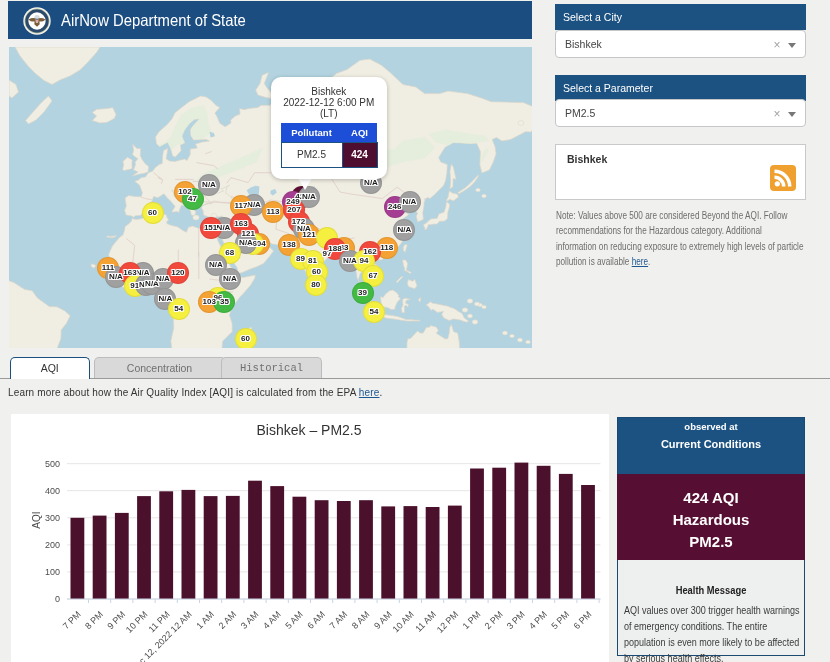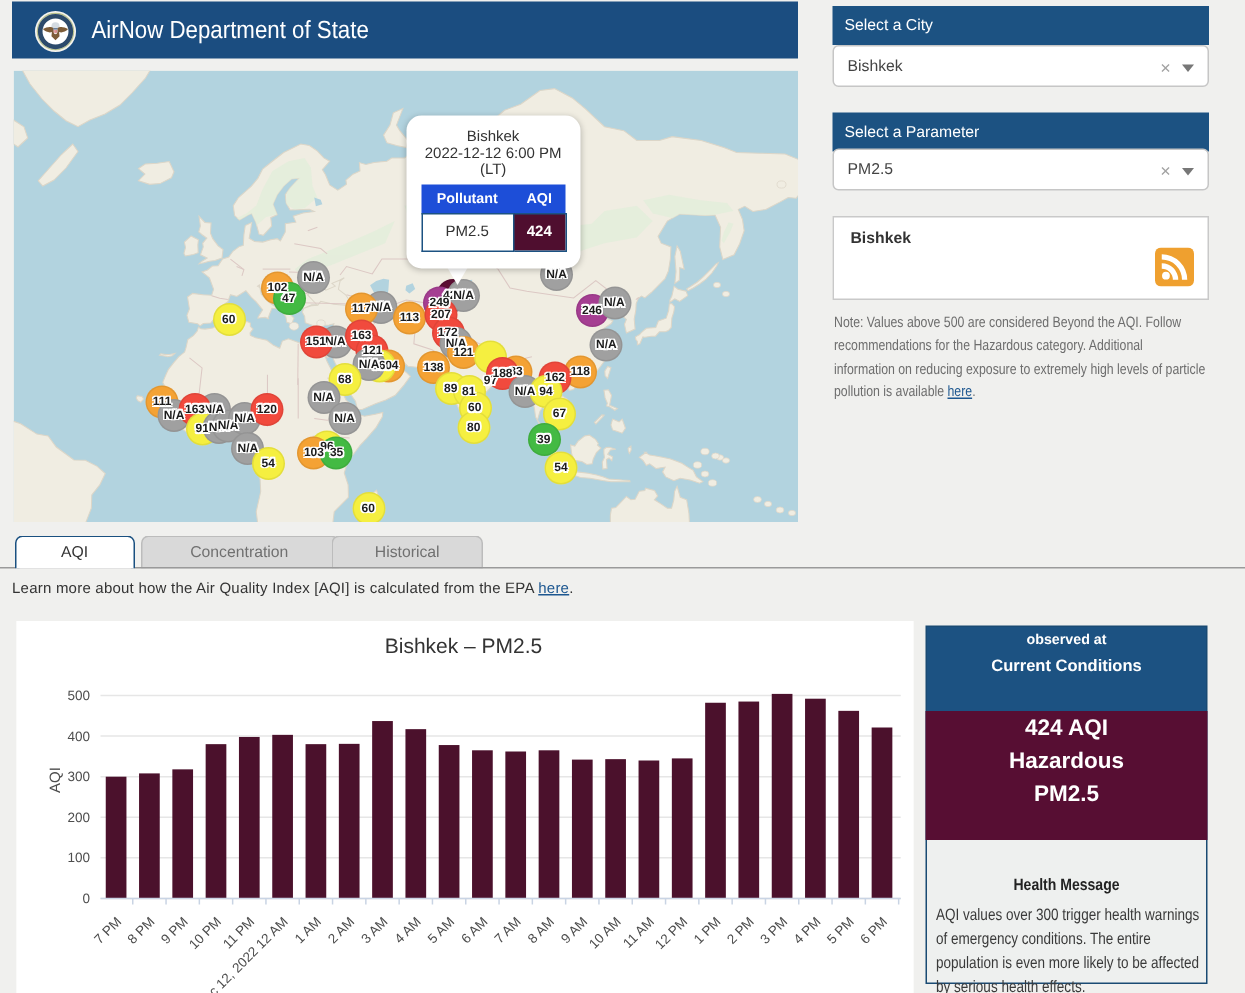--- a/index.html
+++ b/index.html
@@ -22,31 +22,31 @@
 
 #tip { left:261.5px; top:29.5px; width:116.5px; height:102px; background:#fff; border-radius:10px; box-shadow:0 1px 4px rgba(0,0,0,.25); font-size:10px; color:#333; text-align:center; }
 #tiptail { left:289px; top:131px; width:0; height:0; border-left:7px solid transparent; border-right:7px solid transparent; border-top:12px solid #fff; }
 #tip table { position:absolute; left:10px; top:46.5px; border-collapse:collapse; }
 #tip th { background:#1d4ed8; color:#fff; font-size:9.5px; padding:0; height:19px; }
 #tip td { font-size:10px; height:25px; padding:0; border:1px solid #1c5282; }
 
 .tab { top:357px; height:21.5px; font-size:10.5px; text-align:center; line-height:21px; border-radius:5px 5px 0 0; }
 #tab1 { left:10px; width:79.5px; background:#fff; border:1px solid #1a5080; border-bottom:none; color:#333; z-index:3; }
 #tab2 { left:93.5px; width:132px; }
-#tab3 { left:221px; width:101px; }
+#tab3 { left:221px; width:101px;font-family:Liberation Mono, monospace; }
 .tabi { background:#d9d9d9; border:1px solid #bcbcbc; border-bottom:none; color:#707070; }
 #tabline { left:0; top:378px; width:830px; height:1px; background:#9a9a9a; }
 #learn { left:8px; top:387px; font-size:10px; letter-spacing:0.15px; color:#333; }
 #learn a { color:#1d5790; }
 
 #chart { left:10.5px; top:414px; width:598px; height:248px; background:#fff; }
 
 #cc { left:617px; top:417px; width:188px; height:239px; border:1px solid #1a4a73; background:#eef0ef; }
 #cchead { position:absolute; left:0; top:0; width:100%; height:56px; background:#1c5282; color:#fff; text-align:center; font-weight:bold; }
-#ccmaroon { position:absolute; left:-1px; top:56px; width:188px; height:86px; background:#570e33; color:#fff; text-align:center; font-weight:bold; font-size:15px; line-height:22px; padding-top:1px; }
+#ccmaroon { position:absolute; left:-1px; top:56px; width:188px; height:86px; background:#570e33; color:#fff; text-align:center; font-weight:bold; font-size:15px; line-height:22px; padding-top:13px; }
 #cchealth { position:absolute; left:0; top:142px; width:100%; text-align:center;margin-top:16px; }
 #cchealth .bd { text-align:left; font-size:11px; line-height:15.9px; color:#3a3a3a; margin:7px 0 0 6px; width:220px; transform:scaleX(0.82); transform-origin:left top; }
 </style></head>
 <body>
 <div class="abs" id="hdr">
   <svg class="abs" style="left:15px;top:6px" width="28" height="28" viewBox="0 0 28 28">
     <circle cx="14" cy="14" r="13.7" fill="#f4f3ee"></circle>
     <circle cx="14" cy="14" r="12.1" fill="none" stroke="#b9c28e" stroke-width="0.8"></circle>
     <circle cx="14" cy="14" r="10.2" fill="#fff" stroke="#2c4a6b" stroke-width="3.1"></circle>
     <circle cx="14" cy="10.6" r="2.7" fill="#d4dbe2"></circle>

